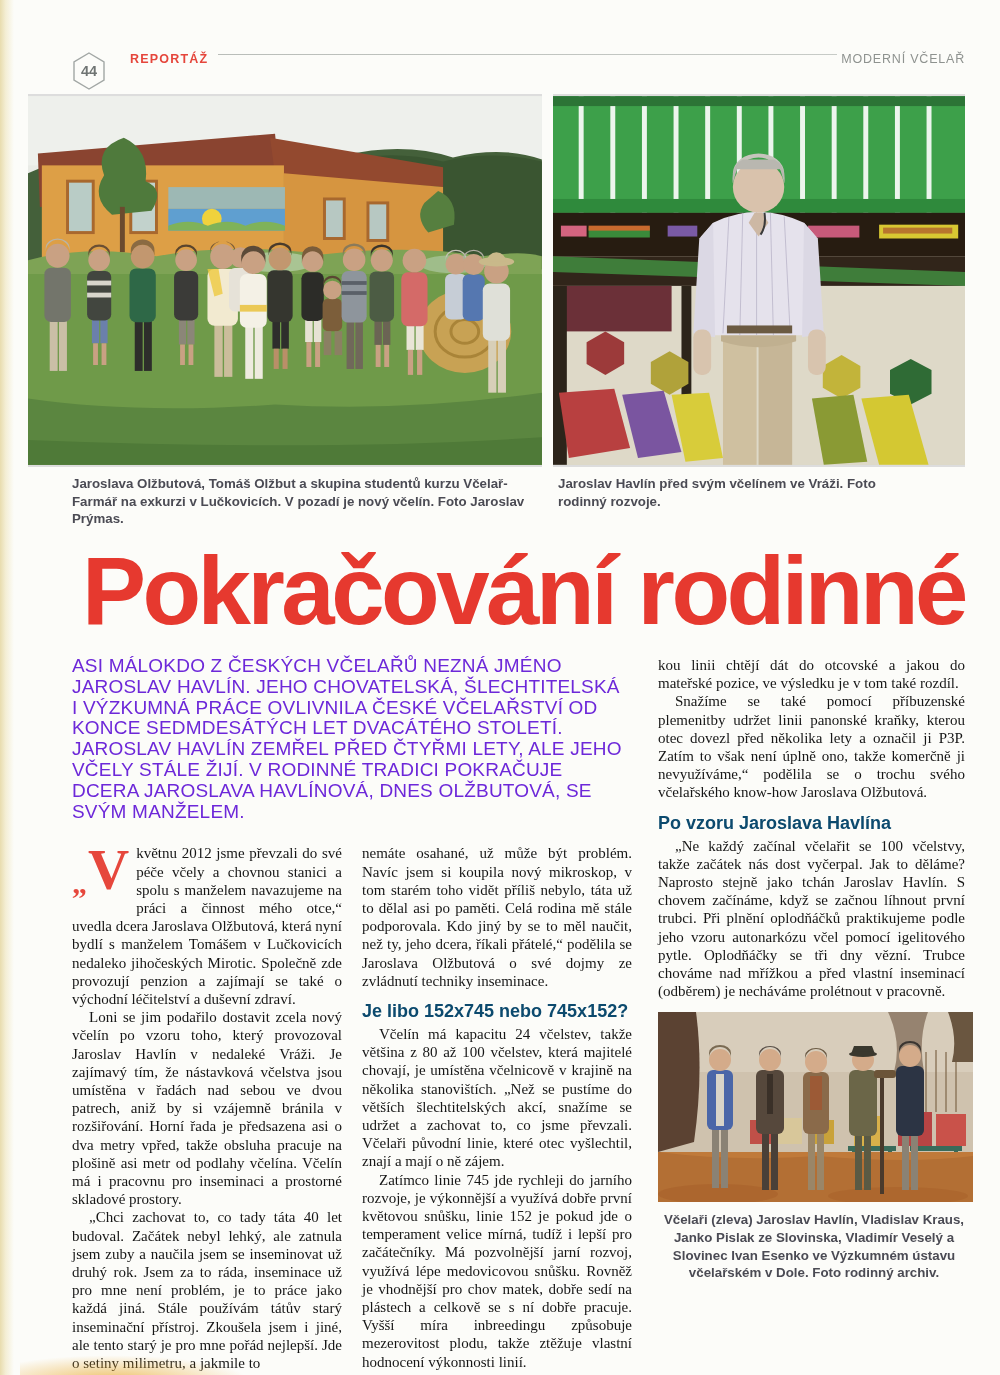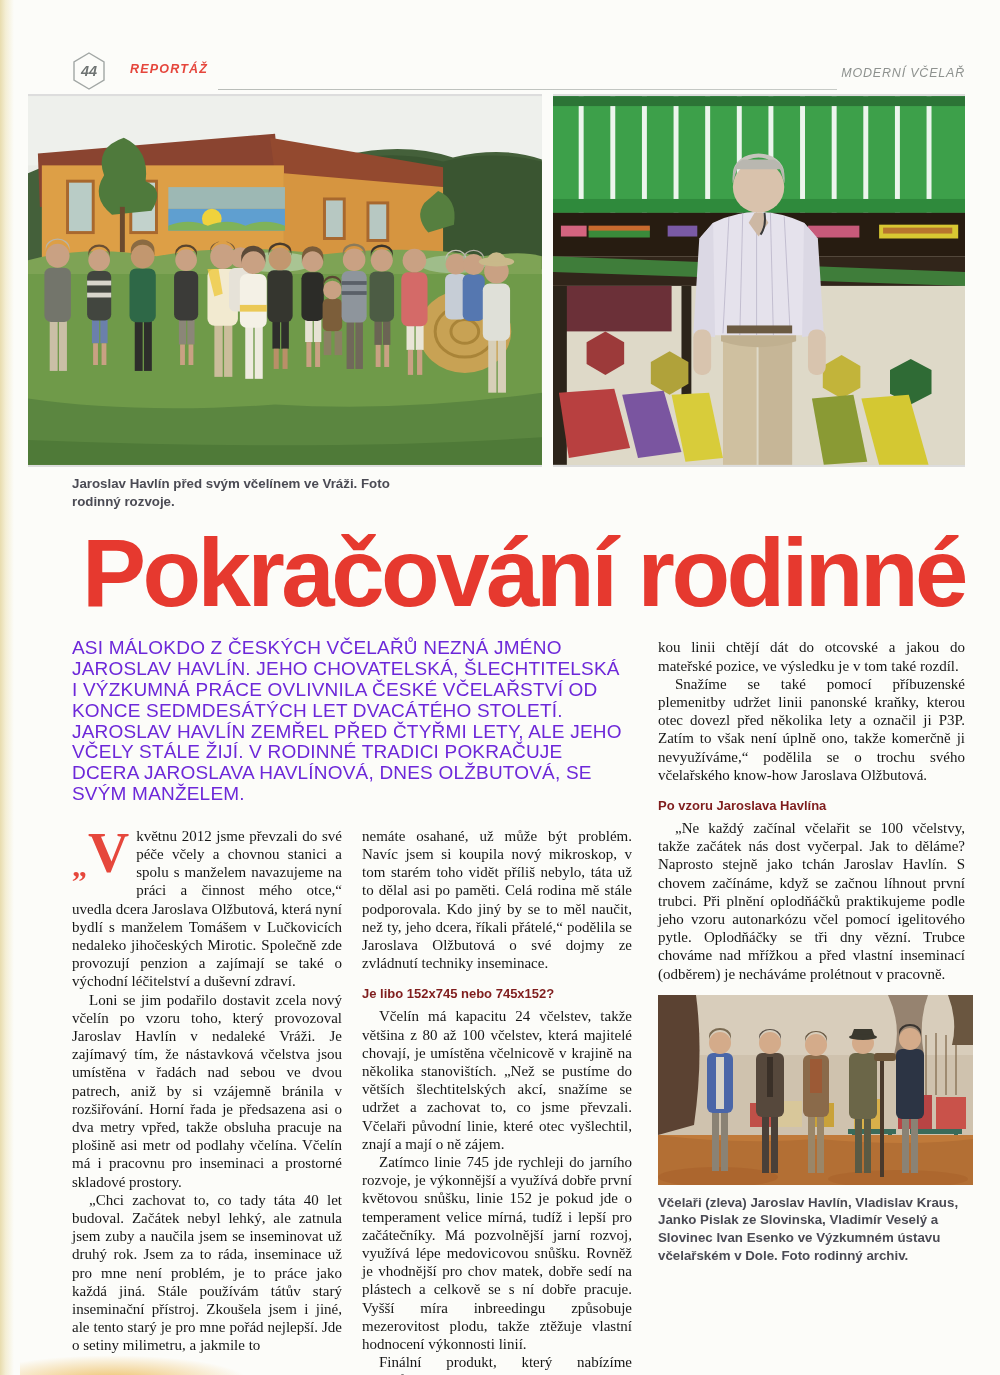--- a/index.html
+++ b/index.html
@@ -13,21 +13,21 @@
     overflow:hidden;
     font-family:"Liberation Sans",sans-serif;
   }
   
   .scan-edge{position:absolute;left:0;top:0;width:14px;height:1375px;
     background:linear-gradient(90deg,#e8dcae 0%,#f4eed4 40%,rgba(252,252,249,0) 100%);}
   .scan-smudge{position:absolute;left:20px;bottom:-6px;width:230px;height:26px;
     background:radial-gradient(ellipse at 40% 100%,rgba(233,172,52,.75),rgba(233,172,52,0) 70%);}
 
   
-  .masthead{display:flex;align-items:flex-end;height:38px;font-style:italic;}
+  .masthead{display:flex;align-items:flex-start;height:38px;}
   .hex{width:34px;height:38px;flex:0 0 auto;position:relative;}
   .hex svg{display:block;}
   .hex .num{position:absolute;left:0;top:0;width:34px;height:38px;display:flex;align-items:center;justify-content:center;
     color:#6f7473;font-size:14.5px;font-weight:bold;}
   .section-label{color:#e5463c;font-weight:bold;font-size:12.5px;letter-spacing:1.2px;margin:0 10px 14px 24px;}
   .head-rule{flex:1;height:1px;background:linear-gradient(90deg,#b9bdb9,#c7cbc7);margin-top:2px;}
   .mag-label{color:#8e928f;font-size:12.5px;letter-spacing:.8px;margin:0 0 10px 4px;}
 
   
   .photo-row{display:flex;gap:11px;margin-left:-44px;margin-top:4px;}
@@ -56,31 +56,31 @@
   .col2{width:270px;}
   .col3{flex:1;min-width:0;}
 
   .body-p{
     font-family:"Liberation Serif",serif;color:#161616;
     font-size:15px;line-height:18.2px;text-align:justify;
     margin:0;
   }
   .body-p.indent{text-indent:17px;}
   .subhead{
-    color:#7f1d1d;font-weight:bold;font-size:13px;line-height:19px;
+    color:#0c4a6e;font-weight:bold;font-size:18px;line-height:19px;
     margin:12px 0 4px 0;
   }
   .dropcap{
     float:left;color:#e6473c;font-weight:bold;
     font-size:57px;line-height:44px;padding:4px 7px 0 0;
   }
   .dc-quote{font-size:30px;vertical-align:-4px;margin-right:1px;}
 
   .bottom-photo-wrap{margin-top:12px;}
-  .cap-bottom{margin-top:9px;width:312px;}
+  .cap-bottom{margin-top:9px;width:312px;text-align:center;}
 </style>
 </head>
 <body>
 
 <div class="page">
   <div class="scan-edge"></div>
   <div class="scan-smudge"></div>
 
   <div class="masthead">
     <div class="hex">
@@ -336,20 +336,21 @@
         <path d="M198,128 l10,14 l10,-14 l-6,-10 l-8,0 Z" fill="#cdb8a4"></path>
         <circle cx="208" cy="92" r="26" fill="#d9c2ac"></circle>
         <path d="M182,88 a26,26 0 0 1 52,0 l0,-10 a26,20 0 0 0 -52,0 Z" fill="#c6c4bd"></path>
         <path d="M182,88 q-2,-18 10,-24 l32,0 q12,6 10,24 l-4,-14 l-44,0 Z" fill="#b9b7b0"></path>
         <path d="M214,118 q2,14 -4,22" stroke="#3a3a3a" stroke-width="2" fill="none"></path>
       </g>
     </svg>
   </div>
 
   <div class="captions">
+    <div class="cap cap-left">Jaroslava Olžbutová, Tomáš Olžbut a skupina studentů kurzu Včelař-Farmář na exkurzi v Lučkovicích. V pozadí je nový včelín. Foto Jaroslav Prýmas.</div>
     <div class="cap cap-right">Jaroslav Havlín před svým včelínem ve Vráži. Foto rodinný rozvoje.</div>
   </div>
 
   <div class="headline">Pokračování rodinné</div>
 
   <div class="content-row">
     <div class="left-block">
       <div class="lead">ASI MÁLOKDO Z ČESKÝCH VČELAŘŮ NEZNÁ JMÉNO JAROSLAV HAVLÍN. JEHO CHOVATELSKÁ, ŠLECHTITELSKÁ I VÝZKUMNÁ PRÁCE OVLIVNILA ČESKÉ VČELAŘSTVÍ OD KONCE SEDMDESÁTÝCH LET DVACÁTÉHO STOLETÍ. JAROSLAV HAVLÍN ZEMŘEL PŘED ČTYŘMI LETY, ALE JEHO VČELY STÁLE ŽIJÍ. V RODINNÉ TRADICI POKRAČUJE DCERA JAROSLAVA HAVLÍNOVÁ, DNES OLŽBUTOVÁ, SE SVÝM MANŽELEM.</div>
       <div class="two-cols">
         <div class="col1">

